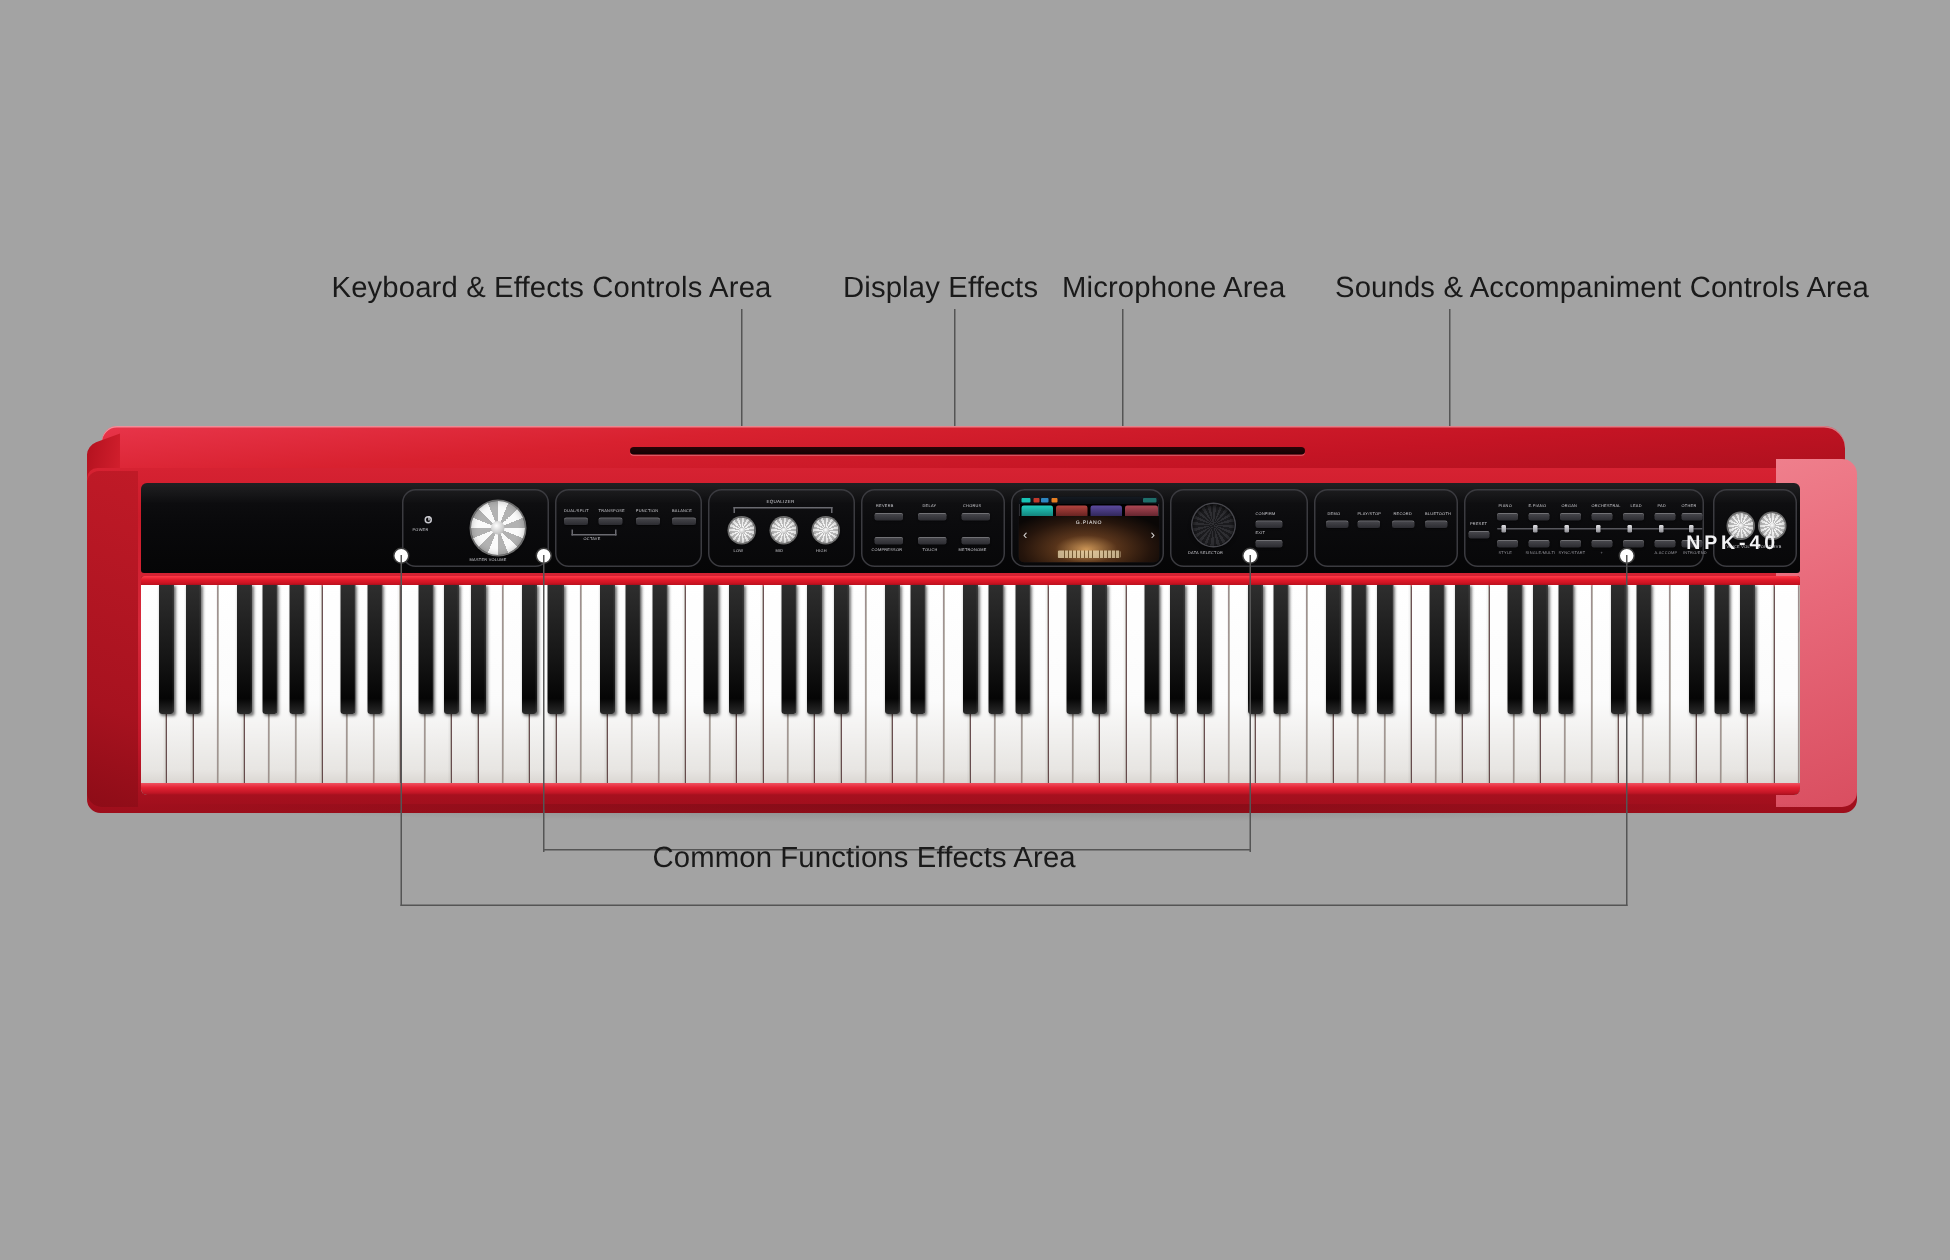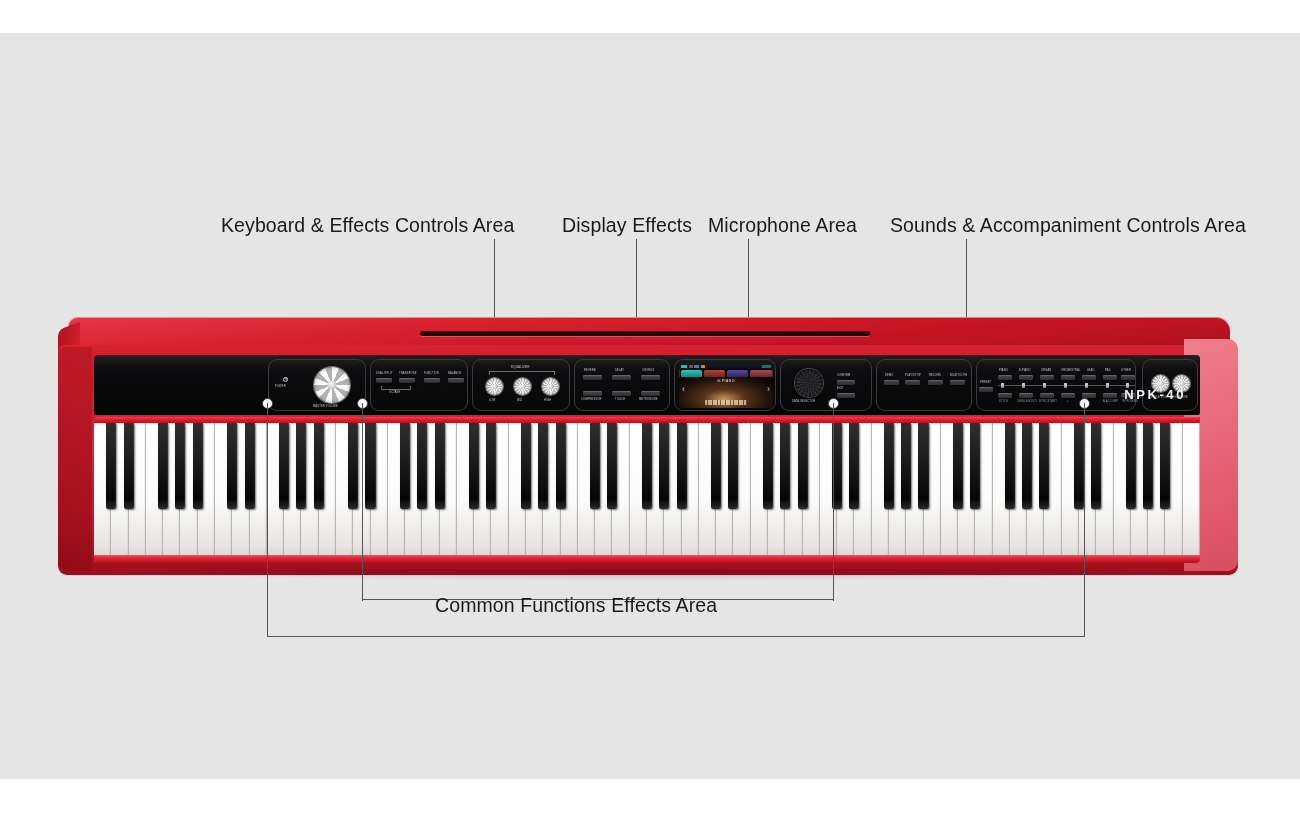--- a/index.html
+++ b/index.html
@@ -2,21 +2,21 @@
 <html><head>
 <meta charset="utf-8">
 <style>
   * { box-sizing: border-box; margin: 0; padding: 0; }
   html, body {
     width: 1300px; height: 840px;
     background: #ffffff;
     font-family: "Liberation Sans", sans-serif;
     overflow: hidden;
   }
-  #stage { position: relative; width: 1300px; height: 746px; background:#e5e5e5;margin-top:33px; }
+  #stage { position: relative; width: 1300px; height: 840px; background:#a3a3a3; }
 
   
   .callout-label {
     position: absolute;
     font-size: 19.5px;
     color: #1a1a1a;
     white-space: nowrap;
     letter-spacing: 0.1px;
     line-height: 1;
   }

